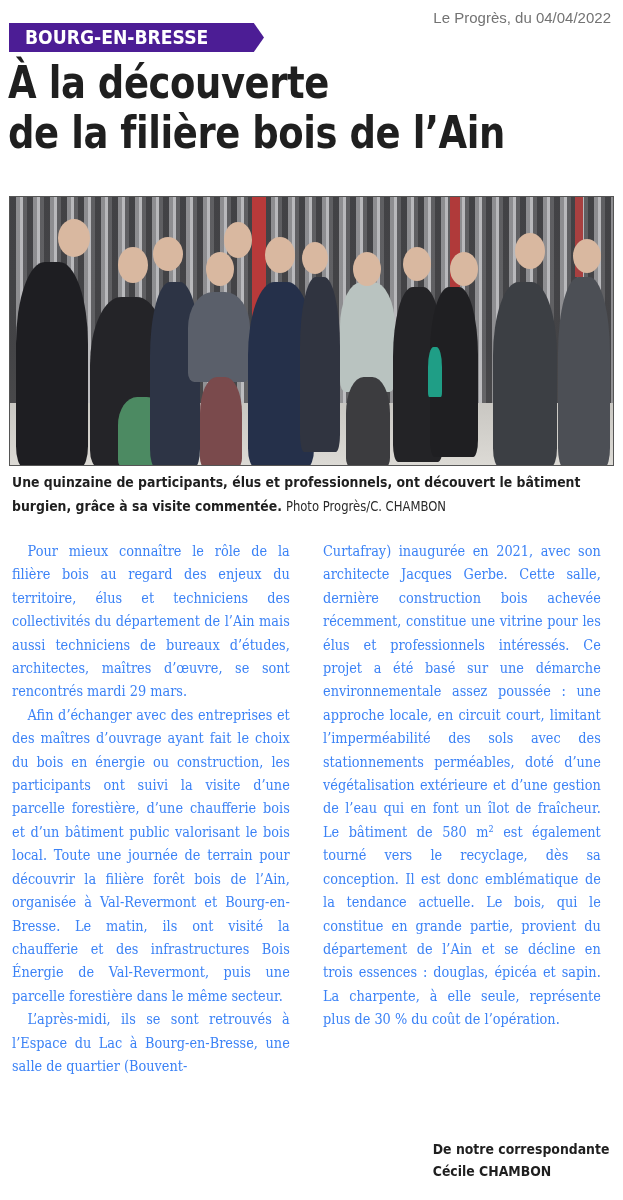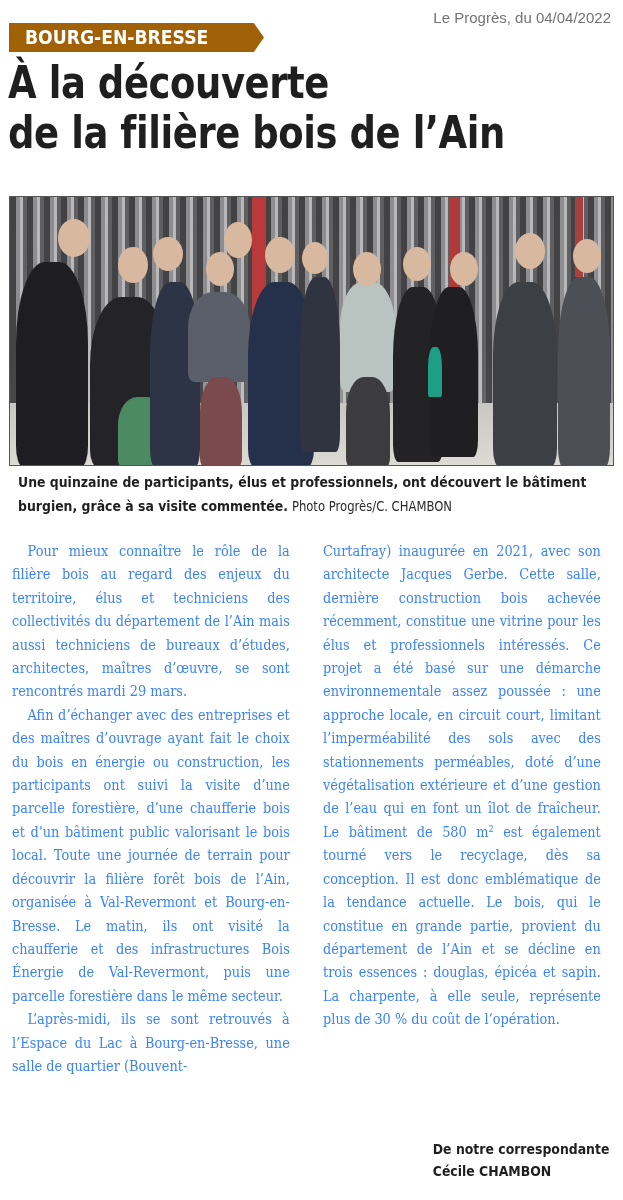--- a/index.html
+++ b/index.html
@@ -1,29 +1,29 @@
 <!DOCTYPE html>
 <html><head>
 <meta charset="utf-8">
 <style>
   html, body { margin: 0; padding: 0; background: #ffffff; }
   body { width: 623px; height: 1200px; position: relative; overflow: hidden; font-family: "DejaVu Serif", serif; color: #2a2a2a; }
   .source { position: absolute; top: 9px; right: 12px; font-family: "Liberation Sans", sans-serif; font-size: 15px; color: #737373; }
-  .kicker { position: absolute; top: 23px; left: 9px; height: 29px; width: 255px; background: #a16207; clip-path: polygon(0 0, 96% 0, 100% 50%, 96% 100%, 0 100%); }
+  .kicker { position: absolute; top: 23px; left: 9px; height: 29px; width: 255px; background: #4c1d95; clip-path: polygon(0 0, 96% 0, 100% 50%, 96% 100%, 0 100%); }
   .kicker span { position: absolute; left: 16px; top: 2px; font-family: "DejaVu Sans", sans-serif; font-weight: bold; font-size: 20px; color: #ffffff; letter-spacing: 0px; transform: scaleX(0.86); transform-origin: left center; white-space: nowrap; }
   .headline { position: absolute; top: 58px; left: 8px; font-family: "DejaVu Sans", sans-serif; font-weight: bold; font-size: 44px; line-height: 50px; color: #1f1f1f; transform: scaleX(0.84); transform-origin: left top; white-space: nowrap; letter-spacing: -0.5px; }
   .photo { position: absolute; top: 196px; left: 9px; width: 603px; height: 268px; border: 1px solid #555; overflow: hidden; background: linear-gradient(180deg, #8b8c90 0%, #9a9a9c 55%, #c9c7c2 75%, #d8d6d1 100%); }
   .photo .slats { position: absolute; top: 0; left: 0; right: 0; height: 230px; background: repeating-linear-gradient(90deg, #3a3a3d 0 6px, #8d8d90 6px 10px, #bdbdc0 10px 13px, #5a5a5d 13px 17px); opacity: 0.9; }
   .photo .red1 { position: absolute; top: 0; left: 242px; width: 14px; height: 140px; background: #b83a3a; }
   .photo .red2 { position: absolute; top: 0; left: 440px; width: 10px; height: 90px; background: #b03a3a; }
   .photo .red3 { position: absolute; top: 0; left: 565px; width: 8px; height: 80px; background: #a84040; }
   .photo .ground { position: absolute; bottom: 0; left: 0; right: 0; height: 62px; background: linear-gradient(180deg, #c9c7c2, #dcdad5); }
   .person { position: absolute; border-radius: 40% 40% 10% 10%; }
   .head { position: absolute; border-radius: 50%; background: #d9b8a0; }
-  .caption { position: absolute; top: 470px; left: 18px; width: 600px; font-family: "DejaVu Sans", sans-serif; font-size: 14.5px; line-height: 24px; color: #1f1f1f; }
+  .caption { position: absolute; top: 470px; left: 12px; width: 600px; font-family: "DejaVu Sans", sans-serif; font-size: 14.5px; line-height: 24px; color: #1f1f1f; }
   .caption b { font-weight: bold; display: inline; transform: none; }
   .caption .inner { transform: scaleX(0.86); transform-origin: left top; width: 700px; }
   .caption .credit { font-weight: normal; font-size: 13.5px; color: #2a2a2a; }
   .col { position: absolute; top: 540px; width: 278px; font-size: 15px; line-height: 23.4px; color: #3b82f6; text-align: justify; hyphens: manual; }
   .col .inner { transform: scaleX(0.86); transform-origin: left top; width: 323px; }
   .col p { margin: 0; text-indent: 18px; }
   .col p.cont { text-indent: 0; }
   .col1 { left: 12px; }
   .col2 { left: 323px; }
   .signature { position: absolute; top: 1138px; right: 14px; text-align: left; font-family: "DejaVu Sans", sans-serif; font-weight: bold; font-size: 14.5px; line-height: 22px; color: #1f1f1f; }

